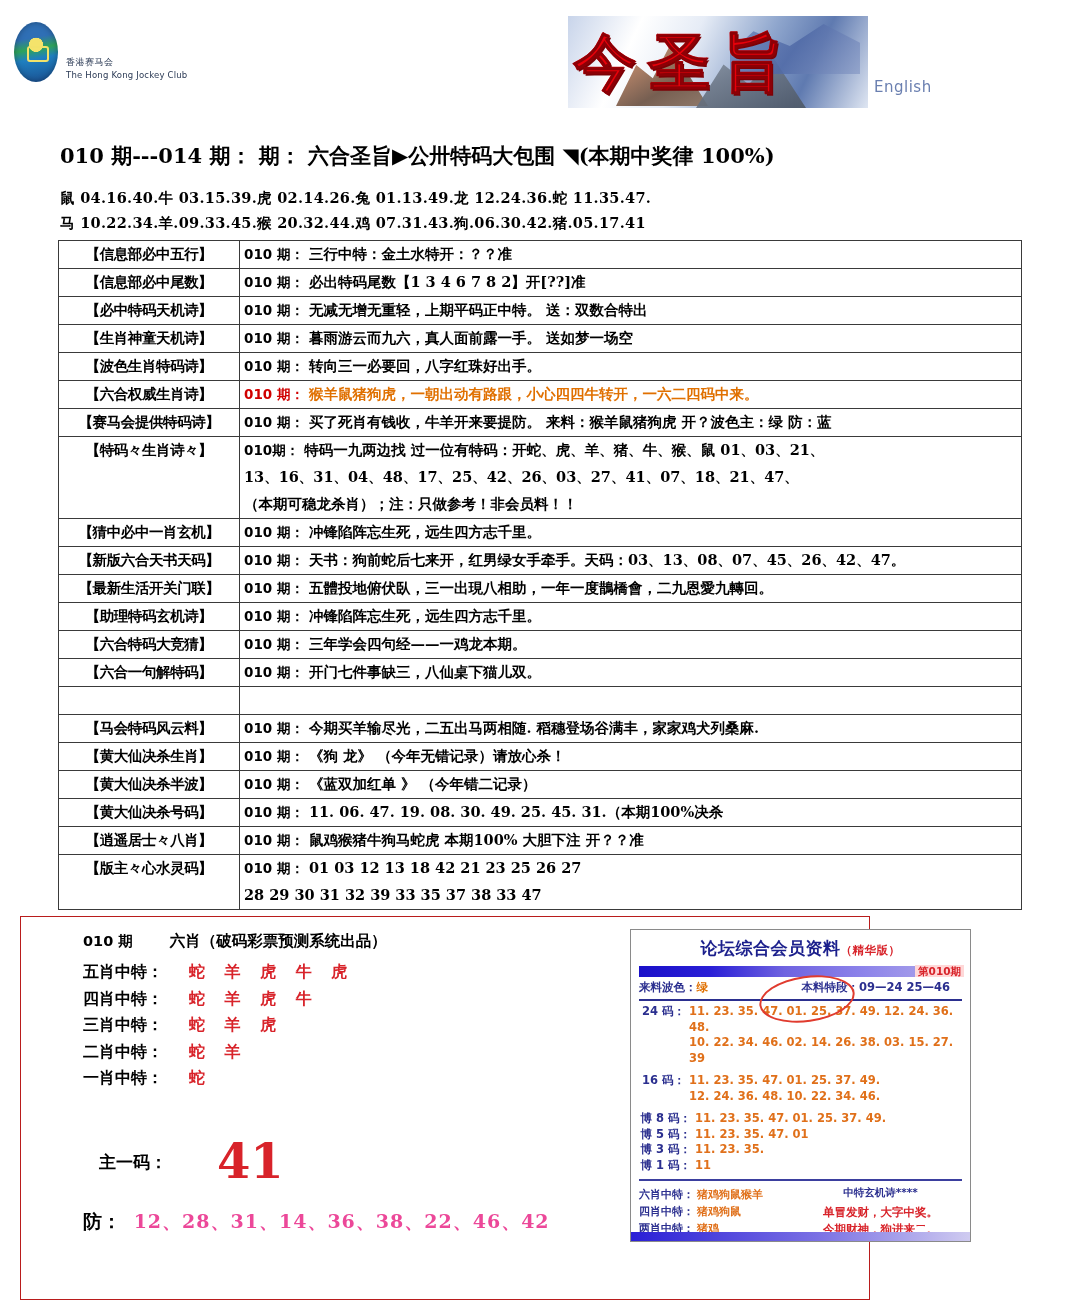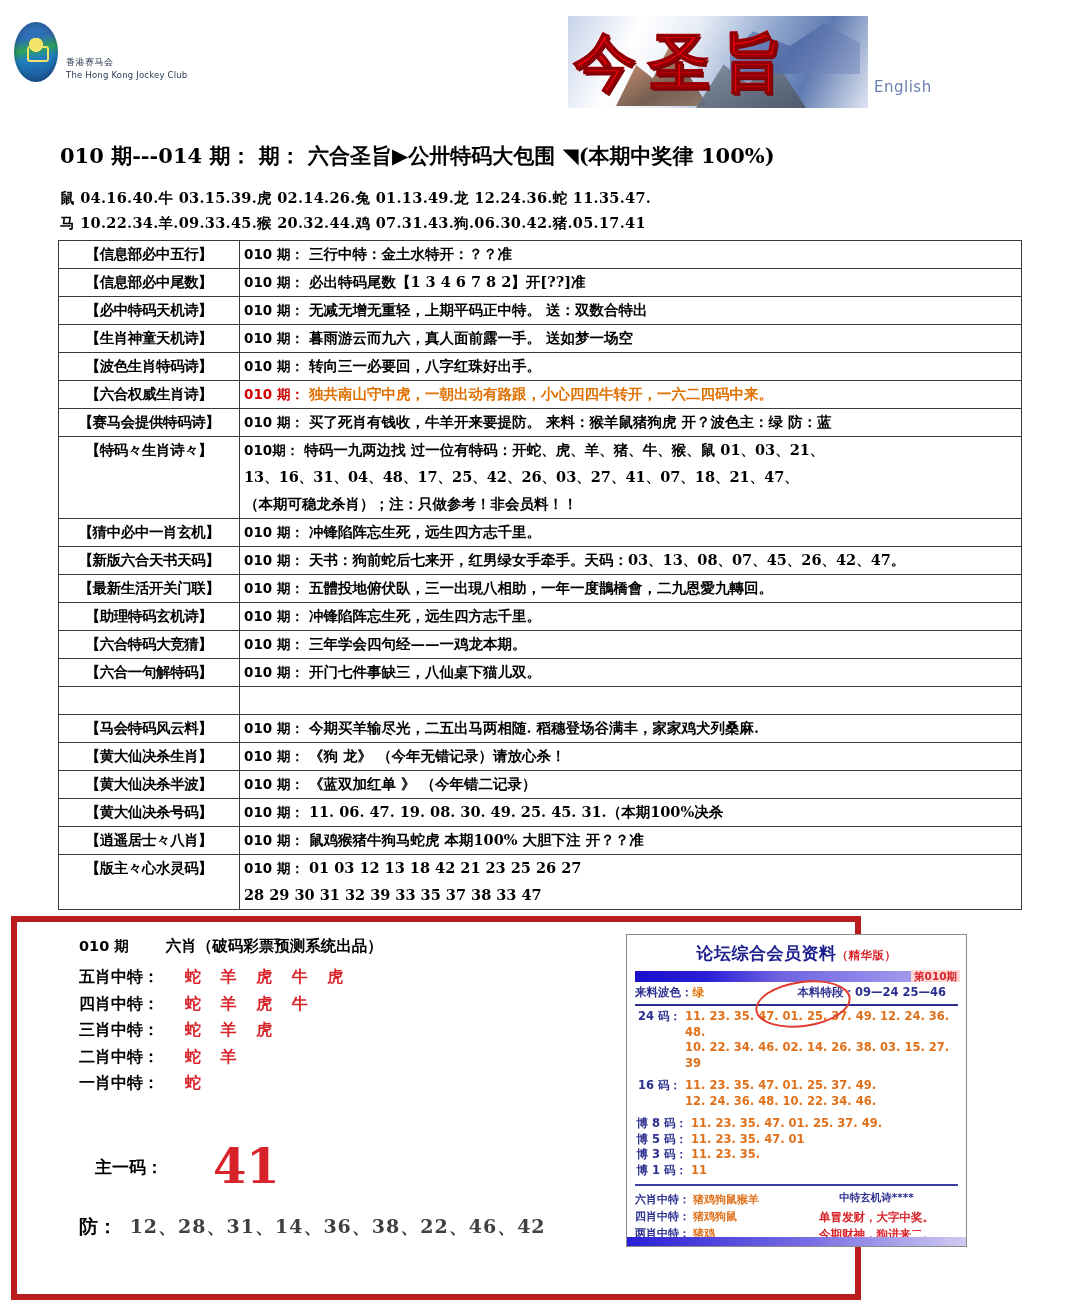--- a/index.html
+++ b/index.html
@@ -126,23 +126,23 @@
   }
   .issue{font-family:"DejaVu Sans","Liberation Sans",sans-serif;font-size:13.5px;font-weight:bold;}
   .orange{color:#e07000;}
   .redis{color:#d00000;}
   .nobot{border-bottom:none !important;}
   .notop{border-top:none !important;}
   .spacer td{height:9px;border-top:none;border-bottom:none;}
 
   
   .bottom-panel{
-    position:absolute;left:11px;top:916px;
+    position:absolute;left:20px;top:916px;
     width:850px;height:384px;
-    border:6px solid #b91c1c;
+    border:1px solid #b91c1c;
     background:#fff;
     box-sizing:border-box;
   }
   .bp-left{
     position:absolute;left:62px;top:14px;
     font-family:"DejaVu Serif","Liberation Serif",serif;
   }
   .bp-head{font-size:15.5px;font-weight:bold;margin-bottom:7px;white-space:nowrap;}
   .bp-head .q{font-family:"DejaVu Sans","Liberation Sans",sans-serif;font-size:14.5px;}
   .bp-head .gap{display:inline-block;width:26px;}
@@ -156,21 +156,21 @@
   }
   .main-code .big{
     color:#d8232a;font-size:48px;line-height:40px;
     margin-left:44px;vertical-align:-10px;font-weight:bold;
   }
   .defend{
     position:absolute;left:62px;top:292px;
     font-family:"DejaVu Serif","Liberation Serif",serif;
     font-size:19px;font-weight:bold;white-space:nowrap;
   }
-  .defend .dv{color:#404040;margin-left:6px;letter-spacing:1px;}
+  .defend .dv{color:#ec4899;margin-left:6px;letter-spacing:1px;}
 
   
   .infobox{
     position:absolute;left:609px;top:12px;
     width:341px;height:313px;
     border:1px solid #8a8a8a;
     background:#ffffff;
     box-sizing:border-box;
     font-family:"DejaVu Sans","Liberation Sans",sans-serif;
     overflow:hidden;
@@ -267,21 +267,21 @@
       <tr>
         <td class="lbl">【生肖神童天机诗】</td>
         <td class="val"><span class="issue">010 期：</span><span class=""> 暮雨游云而九六，真人面前露一手。  送如梦一场空</span></td>
       </tr>
       <tr>
         <td class="lbl">【波色生肖特码诗】</td>
         <td class="val"><span class="issue">010 期：</span><span class=""> 转向三一必要回，八字红珠好出手。</span></td>
       </tr>
       <tr>
         <td class="lbl">【六合权威生肖诗】</td>
-        <td class="val"><span class="issue redis">010 期：</span><span class="orange"> 独共南山守中虎，一朝出动有路跟，小心四四牛转开，一六二四码中来。</span></td>
+        <td class="val"><span class="issue redis">010 期：</span><span class="orange"> 猴羊鼠猪狗虎，一朝出动有路跟，小心四四牛转开，一六二四码中来。</span></td>
       </tr>
       <tr>
         <td class="lbl">【赛马会提供特码诗】</td>
         <td class="val"><span class="issue">010 期：</span><span class=""> 买了死肖有钱收，牛羊开来要提防。  来料：猴羊鼠猪狗虎 开？波色主：绿 防：蓝</span></td>
       </tr>
       <tr>
         <td class="lbl nobot" rowspan="1">【特码々生肖诗々】</td>
         <td class="val nobot"><span class="issue">010期：</span><span class=""> 特码一九两边找   过一位有特码：开蛇、虎、羊、猪、牛、猴、鼠 01、03、21、</span></td>
       </tr>
       <tr>

